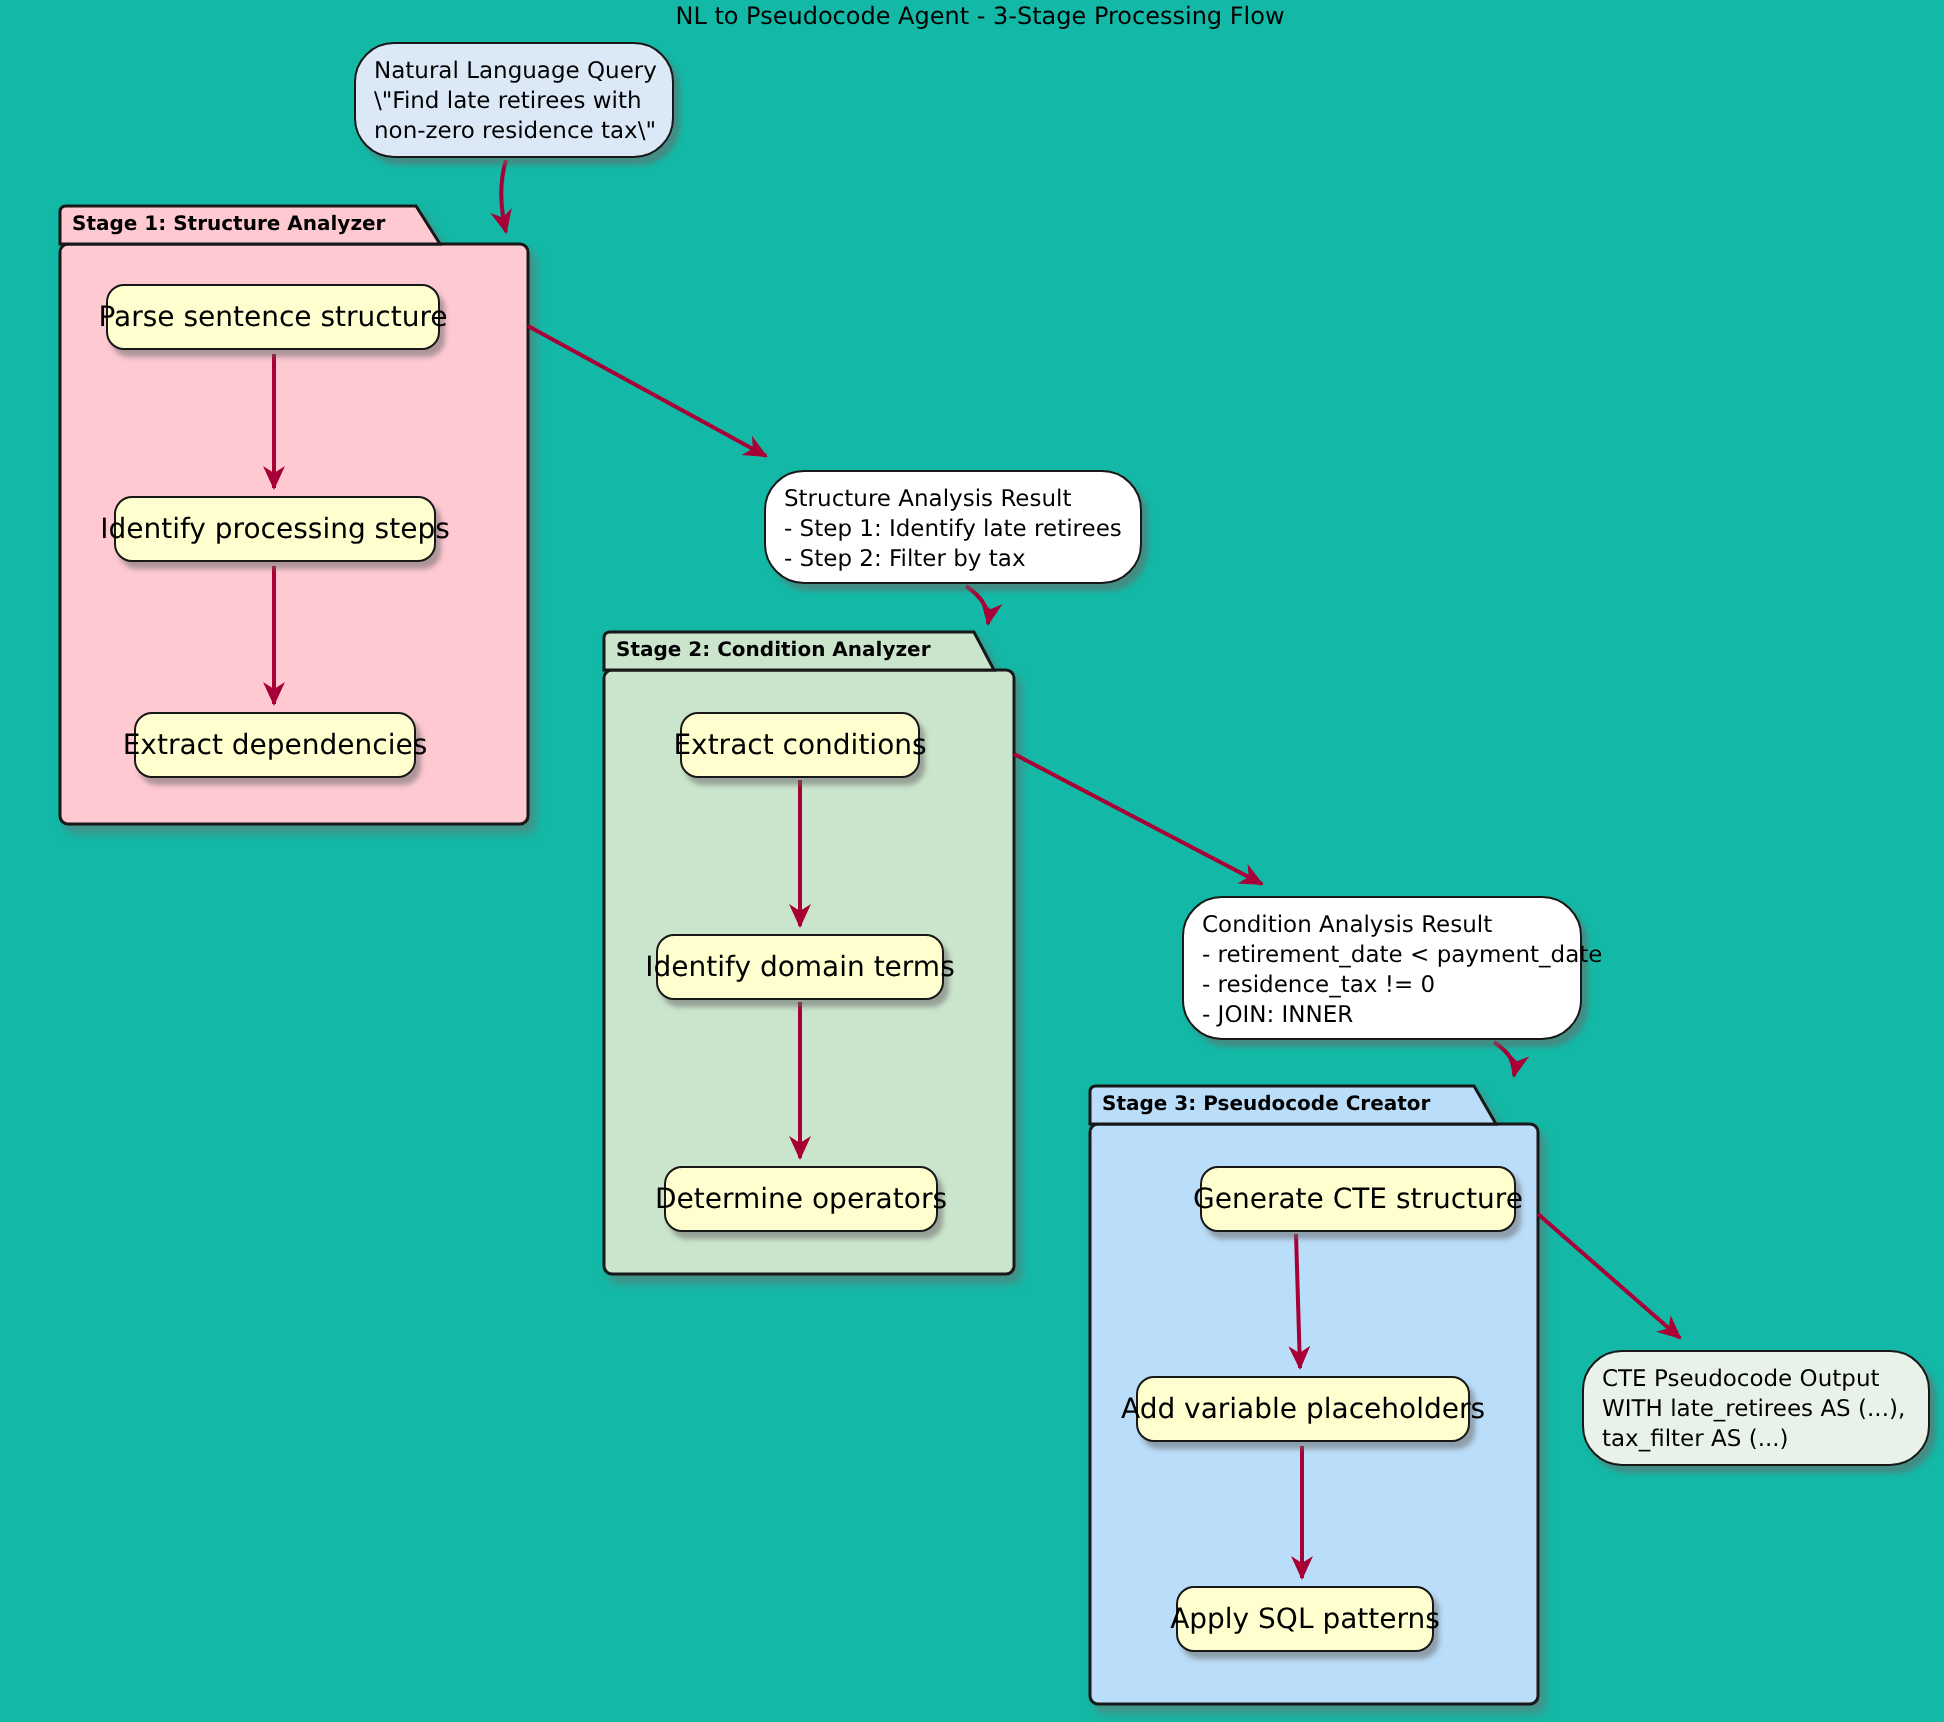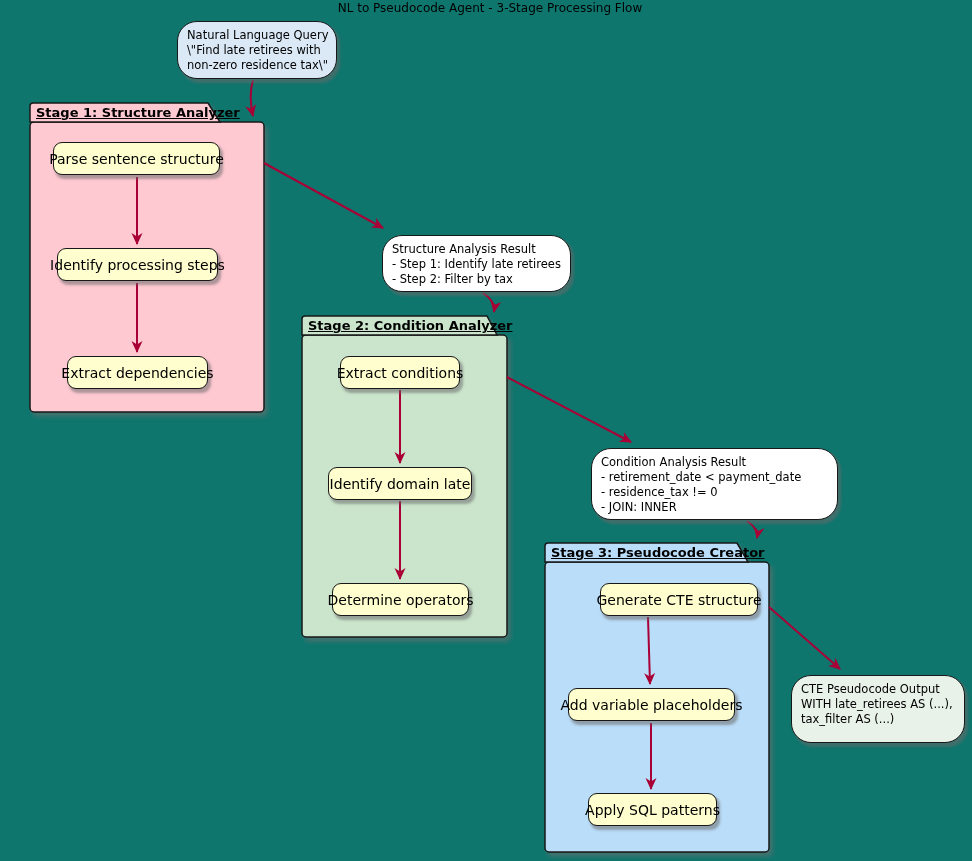--- a/index.html
+++ b/index.html
@@ -1,32 +1,32 @@
 <!DOCTYPE html>
 <html><head>
 <meta charset="utf-8">
 <style>
   html,body{margin:0;padding:0;background:#ffffff;}
   .canvas{
     position:relative;width:972px;height:861px;overflow:hidden;
     font-family:"DejaVu Sans","Liberation Sans",sans-serif;
-    background:#0f766e;color:#000;
+    background:#14b8a6;color:#000;
   }
   svg.bg{position:absolute;left:0;top:0;z-index:1;}
   .pkg-shape{filter:drop-shadow(3px 4px 2px rgba(110,110,110,.55));}
   .layer{position:absolute;left:0;top:0;width:100%;height:100%;z-index:2;pointer-events:none;}
   .layer > *{pointer-events:auto;}
 
   .diagram-title{
     position:absolute;left:0;top:1px;width:980px;text-align:center;
     font-size:12px;color:#000;
   }
   .pkg-title{
-    position:absolute;font-size:13px;font-weight:bold;line-height:18px;
-    white-space:nowrap;color:#000;text-decoration:underline;
+    position:absolute;font-size:10px;font-weight:bold;line-height:18px;
+    white-space:nowrap;color:#000;
   }
   .activity{
     position:absolute;box-sizing:border-box;
     background:#FEFECE;border:1.5px solid #181818;border-radius:9px;
     box-shadow:2.5px 3.5px 2.5px rgba(105,105,105,.55);
     display:flex;align-items:center;justify-content:center;
     font-size:14px;text-align:left;white-space:nowrap;
   }
   .note{
     position:absolute;box-sizing:border-box;
@@ -90,39 +90,39 @@
 
     <div class="pkg-title" style="left:36px;top:104px;">Stage 1: Structure Analyzer</div>
     <div class="pkg-title" style="left:308px;top:317px;">Stage 2: Condition Analyzer</div>
     <div class="pkg-title" style="left:551px;top:544px;">Stage 3: Pseudocode Creator</div>
 
     <div class="activity" style="left:53px;top:142px;width:167px;height:33px;">Parse sentence structure</div>
     <div class="activity" style="left:57px;top:248px;width:161px;height:33px;">Identify processing steps</div>
     <div class="activity" style="left:67px;top:356px;width:141px;height:33px;">Extract dependencies</div>
 
     <div class="activity" style="left:340px;top:356px;width:120px;height:33px;">Extract conditions</div>
-    <div class="activity" style="left:328px;top:467px;width:144px;height:33px;">Identify domain late</div>
+    <div class="activity" style="left:328px;top:467px;width:144px;height:33px;">Identify domain terms</div>
     <div class="activity" style="left:332px;top:583px;width:137px;height:33px;">Determine operators</div>
 
     <div class="activity" style="left:568px;top:583px;width:158px;height:33px;margin-left:32px;">Generate CTE structure</div>
     <div class="activity" style="left:568px;top:688px;width:167px;height:33px;">Add variable placeholders</div>
     <div class="activity" style="left:588px;top:793px;width:129px;height:33px;">Apply SQL patterns</div>
 
     <div class="note" style="left: 346px; top: 235px; width: 189px; height: 57px; background-color: rgb(255, 255, 255); margin-left: 36px;">
       <div>Structure Analysis Result</div>
       <div>- Step 1: Identify late retirees</div>
       <div>- Step 2: Filter by tax</div>
     </div>
 
-    <div class="note" style="left: 591px; top: 448px; width: 247px; height: 72px; background-color: rgb(255, 255, 255);">
+    <div class="note" style="left: 591px; top: 448px; width: 200px; height: 72px; background-color: rgb(255, 255, 255);">
       <div>Condition Analysis Result</div>
       <div>- retirement_date &lt; payment_date</div>
       <div>- residence_tax != 0</div>
       <div>- JOIN: INNER</div>
     </div>
 
-    <div class="note" style="left: 791px; top: 675px; width: 174px; height: 68px; background-color: rgb(233, 242, 233);">
+    <div class="note" style="left: 791px; top: 675px; width: 174px; height: 58px; background-color: rgb(233, 242, 233);">
       <div>CTE Pseudocode Output</div>
       <div>WITH late_retirees AS (...),</div>
       <div>tax_filter AS (...)</div>
     </div>
   </div>
 </div>
 
 </body></html>

